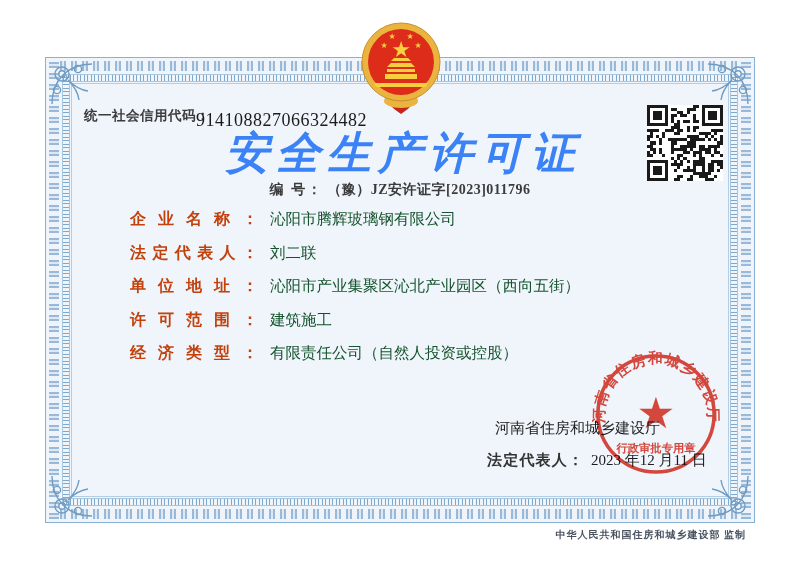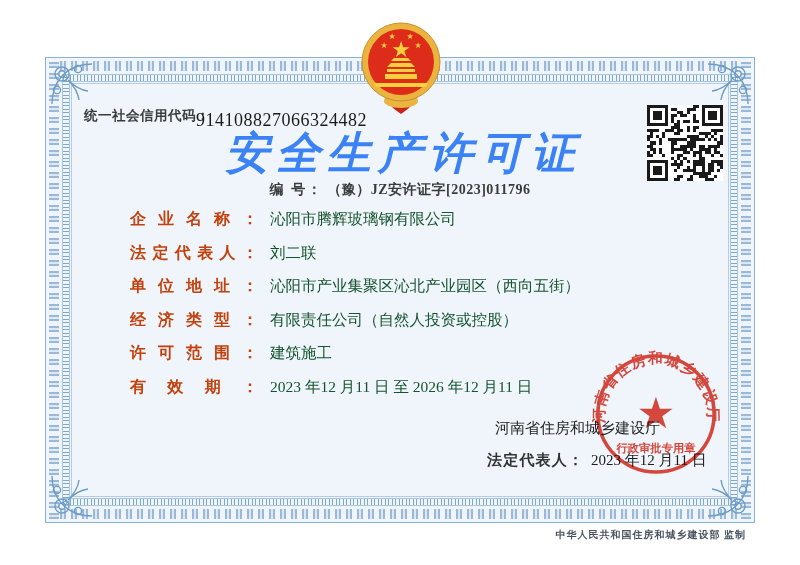--- a/index.html
+++ b/index.html
@@ -377,30 +377,26 @@
     </div>
     <div class="frow">
       <span class="f-label">法定代表人：</span>
       <span class="f-value">刘二联</span>
     </div>
     <div class="frow">
       <span class="f-label">单位地址：</span>
       <span class="f-value">沁阳市产业集聚区沁北产业园区（西向五街）</span>
     </div>
     <div class="frow">
+      <span class="f-label">许可范围：</span>
+      <span class="f-value">建筑施工</span>
+    </div>
+    <div class="frow">
       <span class="f-label">经济类型：</span>
       <span class="f-value">有限责任公司（自然人投资或控股）</span>
-    </div>
-    <div class="frow">
-      <span class="f-label">许可范围：</span>
-      <span class="f-value">建筑施工</span>
-    </div>
-    <div class="frow">
-      <span class="f-label">有效期：</span>
-      <span class="f-value">2023 年12 月11 日  至  2026 年12 月11 日</span>
     </div>
   </div>
 
   <div id="issue">
     <div class="irow">
       <span class="i-value">河南省住房和城乡建设厅</span>
     </div>
     <div class="irow">
       <span class="i-label">法定代表人：</span>
       <span class="i-value">2023  年12  月11  日</span>

